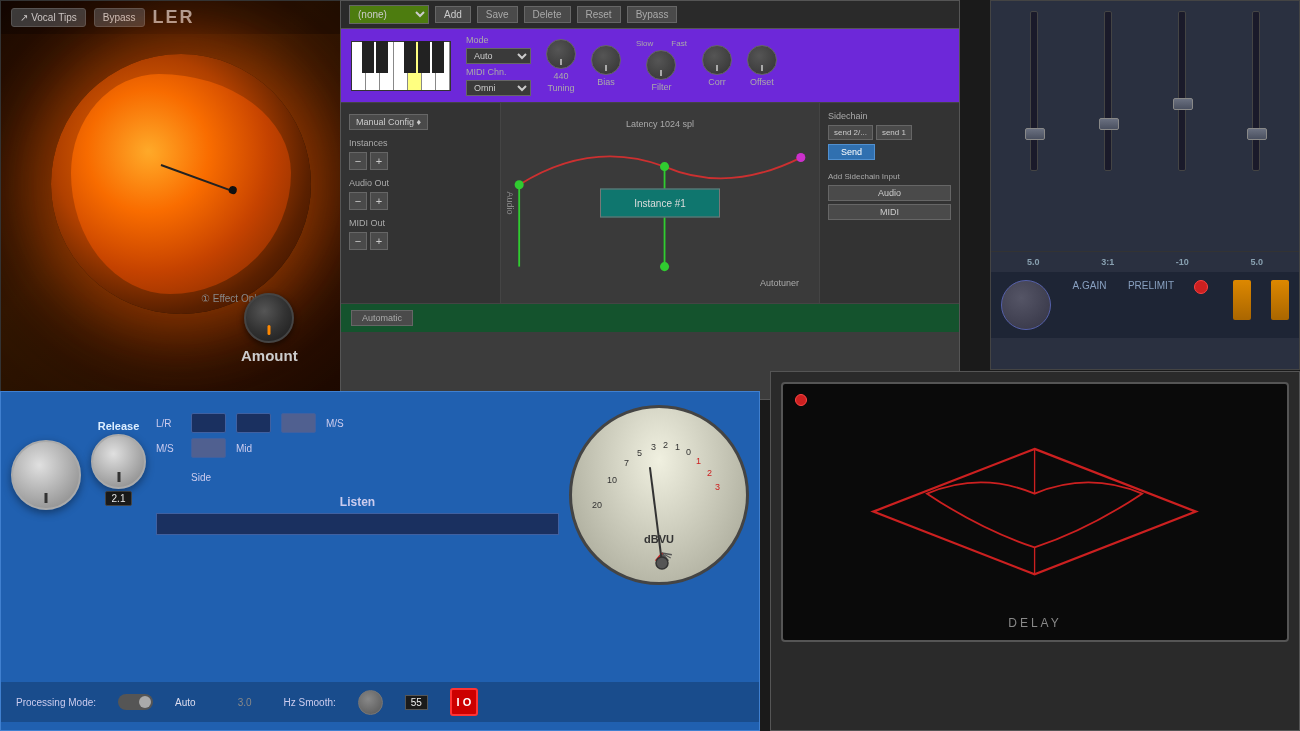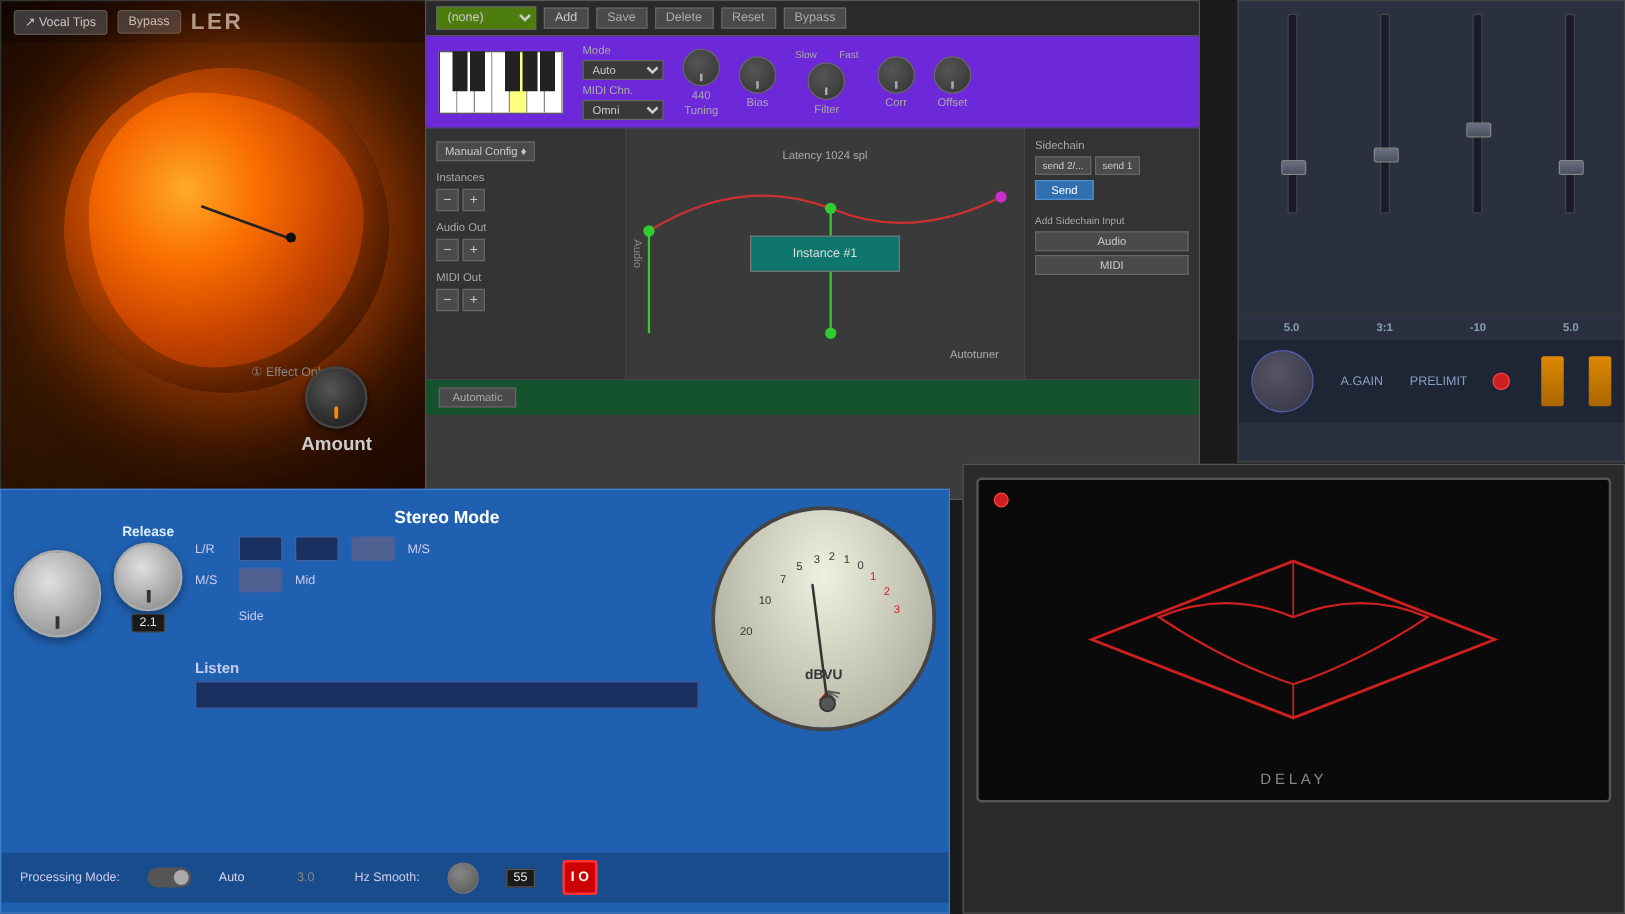--- a/index.html
+++ b/index.html
@@ -531,21 +531,20 @@
       color: #88a0b0;
       font-size: 9px;
       flex: 1;
       text-align: center;
     }
 
     .mixer-bottom-section {
       background: #1e2535;
       padding: 8px 10px;
       display: flex;
-      align-items: center;
       gap: 20px;
     }
 
     .gain-knob {
       width: 40px;
       height: 40px;
       border-radius: 50%;
       background: radial-gradient(circle at 40% 35%, #556 0%, #223 100%);
       border: 1px solid #667;
     }
@@ -644,23 +643,22 @@
       background: radial-gradient(ellipse at 50% 30%, #f0f0e0 0%, #d0d0c0 40%, #a0a090 100%);
       border: 3px solid #444;
       overflow: hidden;
       position: relative;
     }
 
     .listen-label {
       color: #cce;
       font-size: 12px;
       font-weight: bold;
-      text-align: left;
+      text-align: center;
       margin-bottom: 4px;
-      margin-top: 16px;
     }
 
     .listen-btn {
       width: 100%;
       height: 22px;
       background: #1a3060;
       border: 1px solid #4060a0;
       cursor: pointer;
     }
 
@@ -1001,21 +999,20 @@
 
     <div style="display:flex; flex-direction:column; align-items:center; gap:8px; padding-top:20px;">
       <div class="at-control-group">
         <span class="stereo-knob-label">Release</span>
         <div class="stereo-knob"></div>
         <div class="stereo-knob-val">2.1</div>
       </div>
     </div>
 
     <div style="flex:1; display:flex; flex-direction:column; padding-top:5px;">
-      <div class="stereo-mode-title">Stereo Mode</div>
       <div style="display:flex; gap:10px; margin-top:8px; align-items:center;">
         <span class="stereo-mode-label">L/R</span>
         <div class="stereo-mode-btn"></div>
         <div class="stereo-mode-btn"></div>
         <div class="stereo-mode-btn active"></div>
         <span class="stereo-mode-btn-label">M/S</span>
       </div>
       <div style="display:flex; gap:10px; margin-top:5px; align-items:center;">
         <span class="stereo-mode-label">M/S</span>
         <div class="stereo-mode-btn" style="background:#506090;"></div>

